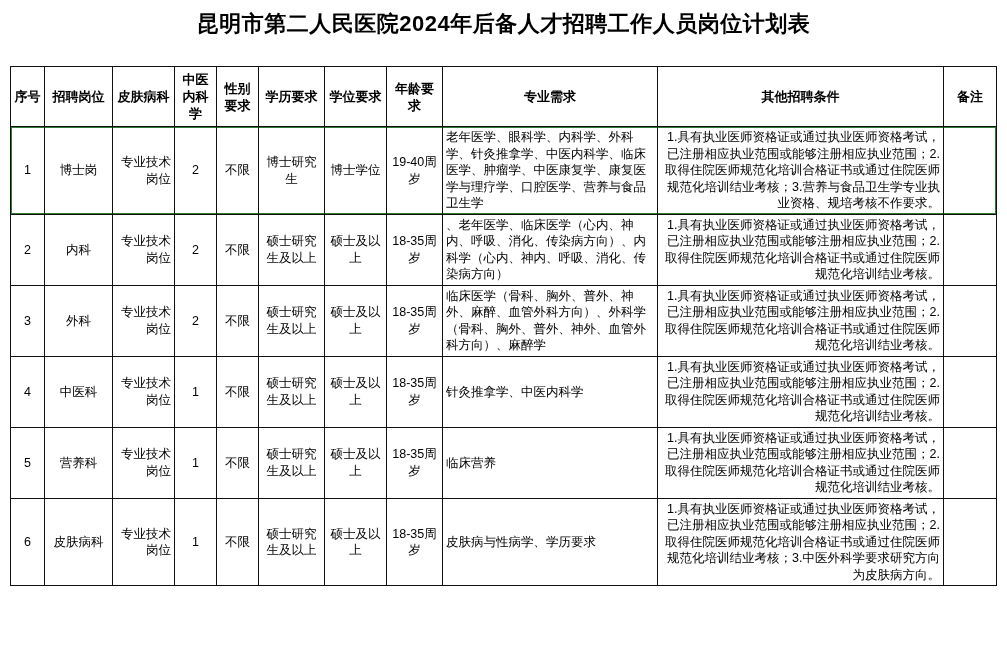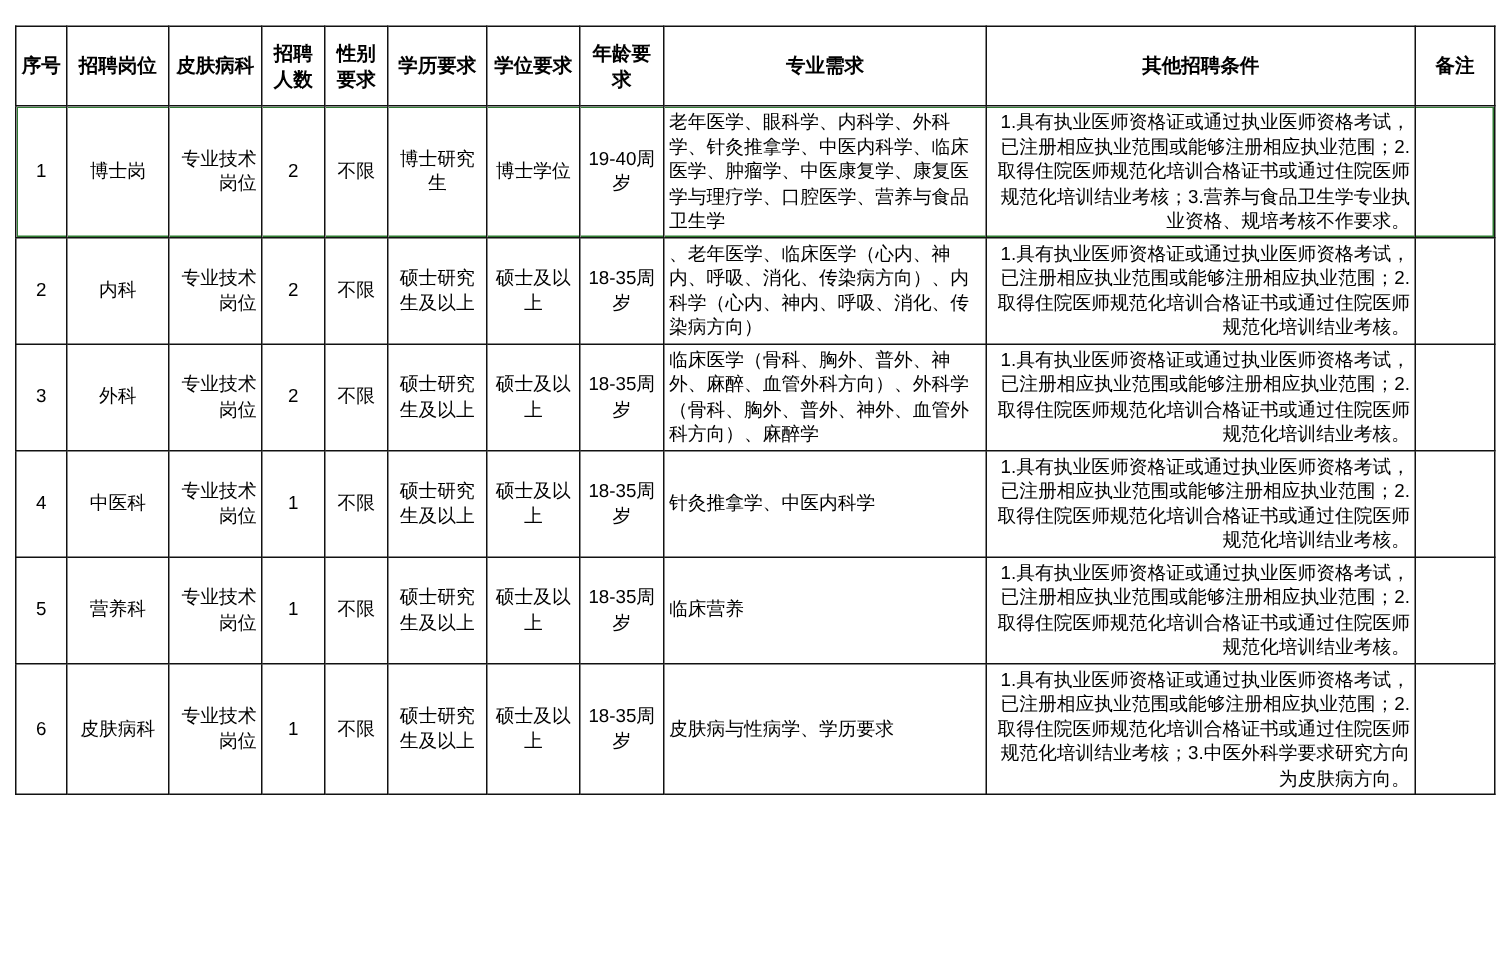--- a/index.html
+++ b/index.html
@@ -82,41 +82,42 @@
   }
   tr.highlight td {
     box-shadow: inset 0 1px 0 #2e7d32, inset 0 -1px 0 #2e7d32;
   }
 </style>
 </head>
 <body>
 
 <div class="page">
 
+  <div class="doc-title">昆明市第二人民医院2024年后备人才招聘工作人员岗位计划表</div>
 
   <table class="plan">
     <colgroup>
       <col class="c-no">
         <col class="c-post">
         <col class="c-type">
         <col class="c-count">
       <col class="c-gender">
         <col class="c-edu">
         <col class="c-degree">
         <col class="c-age">
       <col class="c-major">
         <col class="c-other">
         <col class="c-remark">
     </colgroup>
     <thead>
       <tr>
         <th>序号</th>
         <th>招聘岗位</th>
         <th>皮肤病科</th>
-        <th>招聘人数</th>
+        <th>中医内科学</th>
         <th>性别要求</th>
         <th>学历要求</th>
         <th>学位要求</th>
         <th>年龄要求</th>
         <th>专业需求</th>
         <th>其他招聘条件</th>
         <th>备注</th>
       </tr>
     </thead>
     <tbody>

